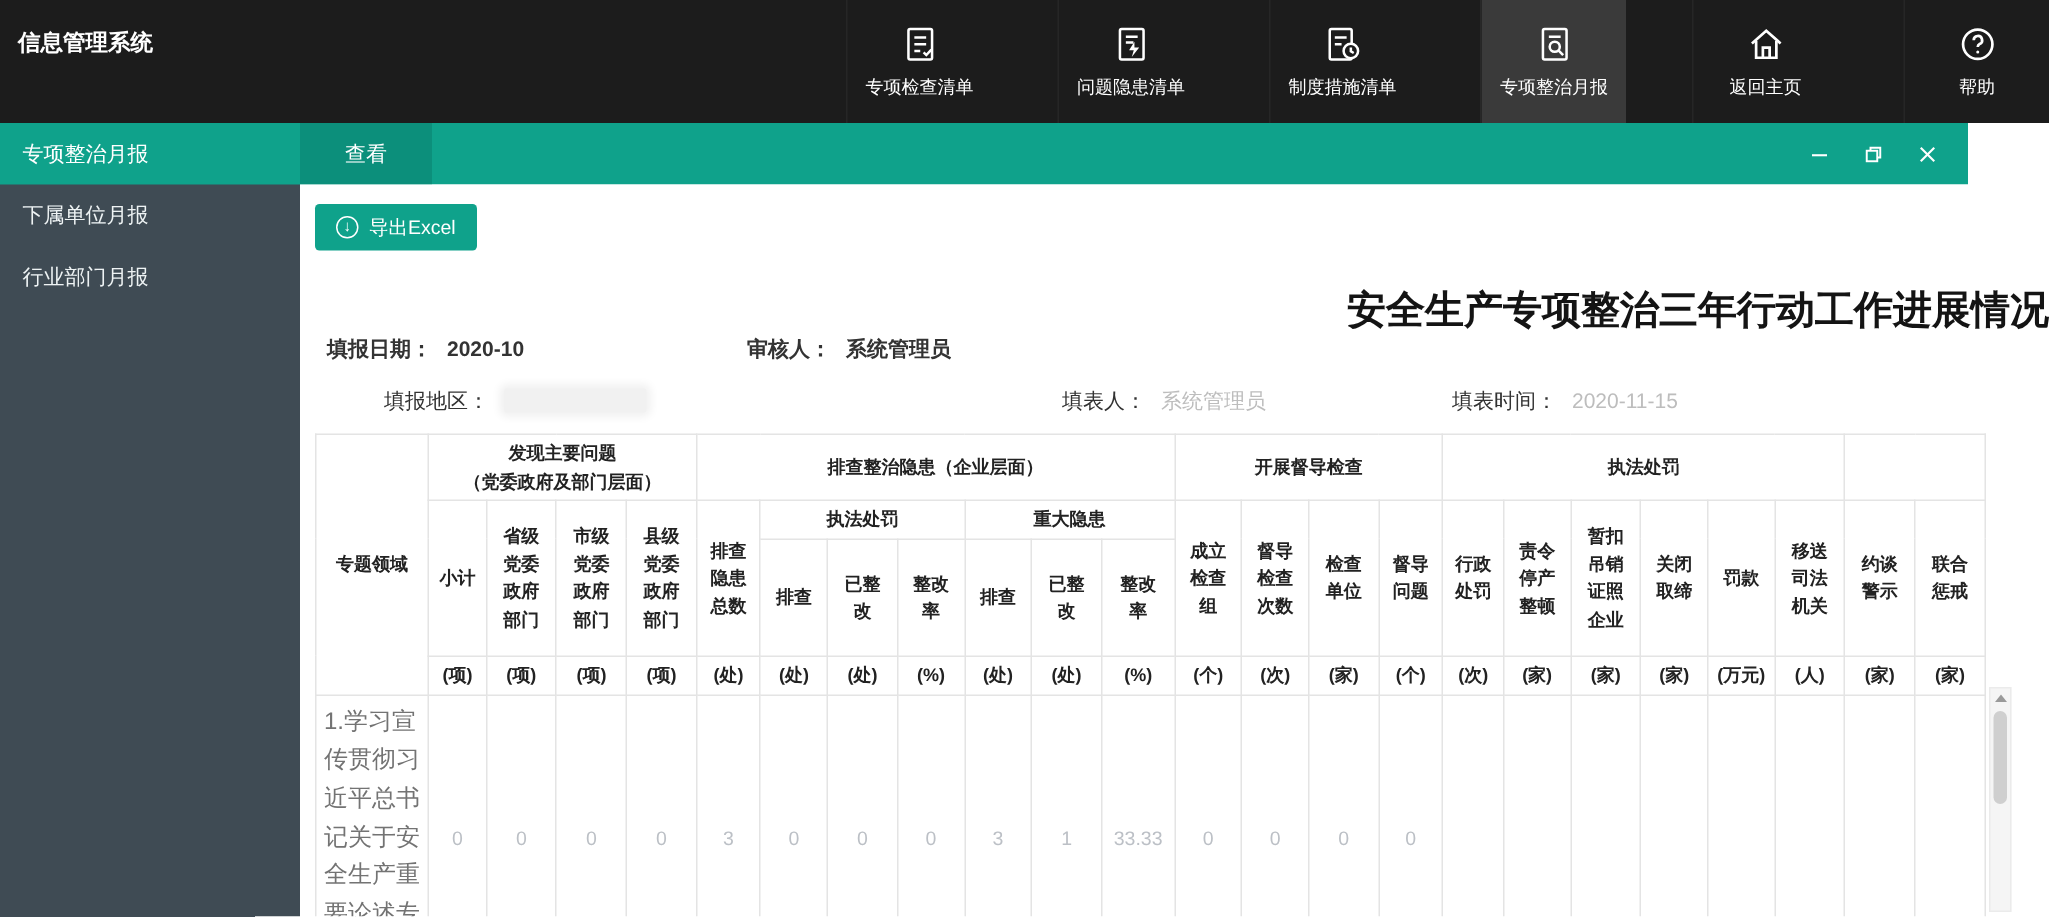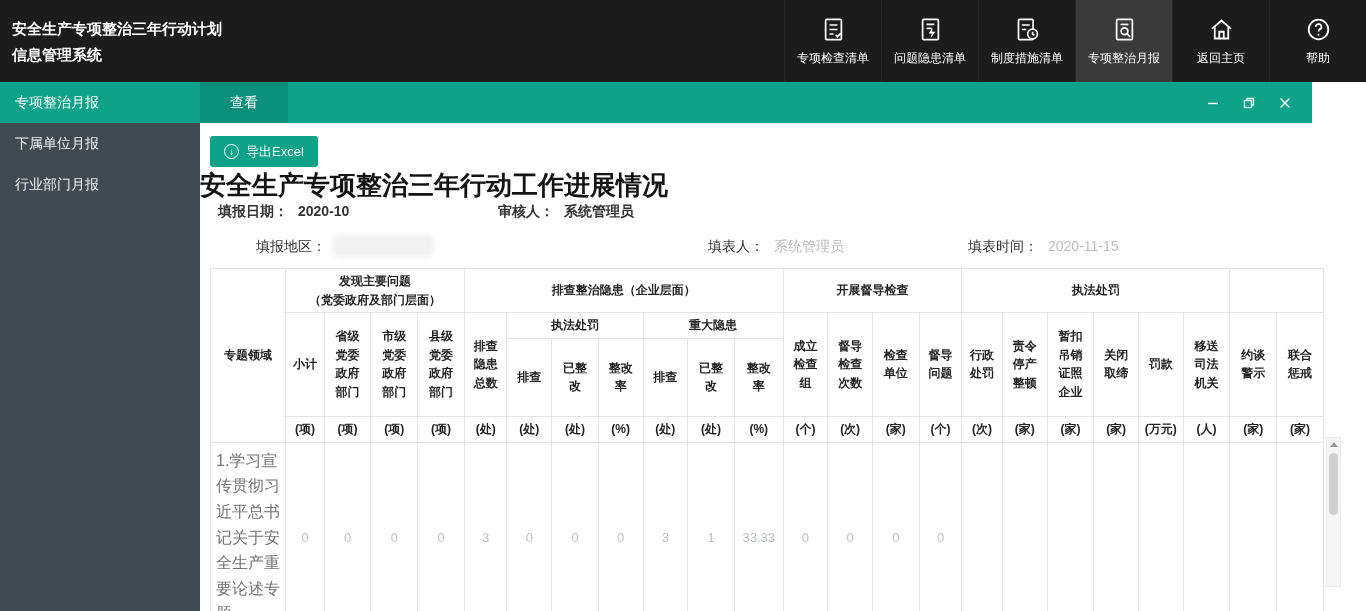--- a/index.html
+++ b/index.html
@@ -4,21 +4,21 @@
 <style>
   *{margin:0;padding:0;box-sizing:border-box;}
   html,body{width:1366px;height:611px;overflow:hidden;background:#fff;
     font-family:"Liberation Sans","DejaVu Sans",sans-serif;}
   body{position:relative;}
 
   
   .header{position:absolute;top:0;left:0;width:1366px;height:82px;background:#1c1c1c;
     display:flex;justify-content:space-between;color:#fff;z-index:3;}
   .app-title{padding:16px 0 0 12px;font-size:15px;font-weight:700;line-height:1.75;white-space:nowrap;}
-  .nav{display:flex;height:82px;}
+  .nav{display:flex;height:82px;gap:44px;}
   .nav-item{min-width:97px;padding:0 10px;display:flex;flex-direction:column;align-items:center;
     justify-content:center;gap:7px;cursor:pointer;border-left:1px solid #262626;}
   .nav-item.active{background:#3a3a3a;}
   .nav-item .nicon{width:27px;height:27px;display:block;}
   .nav-item svg{width:27px;height:27px;display:block;}
   .nav-label{font-size:12px;white-space:nowrap;}
 
   
   .sidebar{position:absolute;top:82px;left:0;width:200px;height:529px;background:#3f4b54;}
   .side-item{height:41px;display:flex;align-items:center;padding-left:15px;font-size:14px;
@@ -34,21 +34,21 @@
   .win-btn{width:22px;height:22px;display:flex;align-items:center;justify-content:center;cursor:pointer;}
   .win-btn svg{width:14px;height:14px;display:block;}
 
   
   .main{position:absolute;top:123px;left:200px;width:1166px;height:488px;background:#fff;overflow:hidden;}
   .export-btn{margin:13px 0 0 10px;display:inline-flex;align-items:center;gap:7px;background:#0fa28b;
     color:#fff;border:none;border-radius:3px;padding:0 14px;height:31px;font-size:13px;
     font-family:inherit;cursor:pointer;}
   .export-icon{width:15px;height:15px;border:1px solid #fff;border-radius:50%;display:flex;
     align-items:center;justify-content:center;font-size:10px;line-height:1;}
-  .report-title{text-align:left;font-size:26px;font-weight:700;color:#141414;margin-top:1px;}
+  .report-title{text-align:right;font-size:26px;font-weight:700;color:#141414;margin-top:22px;}
   .meta-row{position:relative;height:20px;font-size:14px;color:#333;}
   .meta-row.r1{font-weight:bold;}
   .meta-row.r2{margin-top:15px;margin-left:38px;}
   .m-value{margin-left:10px;}
   .m-value.gray{color:#bdbdbd;}
   .f1{position:absolute;left:18px;}
   .f2{position:absolute;left:298px;}
   .f3{position:absolute;left:470px;}
   .f4{position:absolute;left:730px;}
   .redaction{display:inline-block;vertical-align:-3px;margin-left:10px;width:95px;height:16px;
@@ -69,21 +69,20 @@
     border:1px solid #ebebeb;cursor:pointer;}
   .vs-arrow{width:0;height:0;margin:4px auto 0;border-left:4px solid transparent;
     border-right:4px solid transparent;border-bottom:5px solid #9a9a9a;}
   .vs-thumb{position:absolute;top:15px;left:2px;width:9px;height:62px;background:#cfcfcf;border-radius:5px;}
 </style>
 </head>
 <body>
 
 <div class="header">
   <div class="app-title">
-    <div>安全生产专项整治三年行动计划</div>
     <div>信息管理系统</div>
   </div>
   <div class="nav" id="nav">
       <div class="nav-item">
         <span class="nicon">
           <svg viewBox="0 0 24 24" fill="none" stroke="#fff" stroke-width="1.5">
             <rect x="5" y="3" width="14" height="18" rx="1"></rect>
             <path d="M8.5 8h7M8.5 12h7M8.5 16h3.5"></path>
             <path d="M14 16.8l1.6 1.6 3-3.2"></path>
           </svg>

